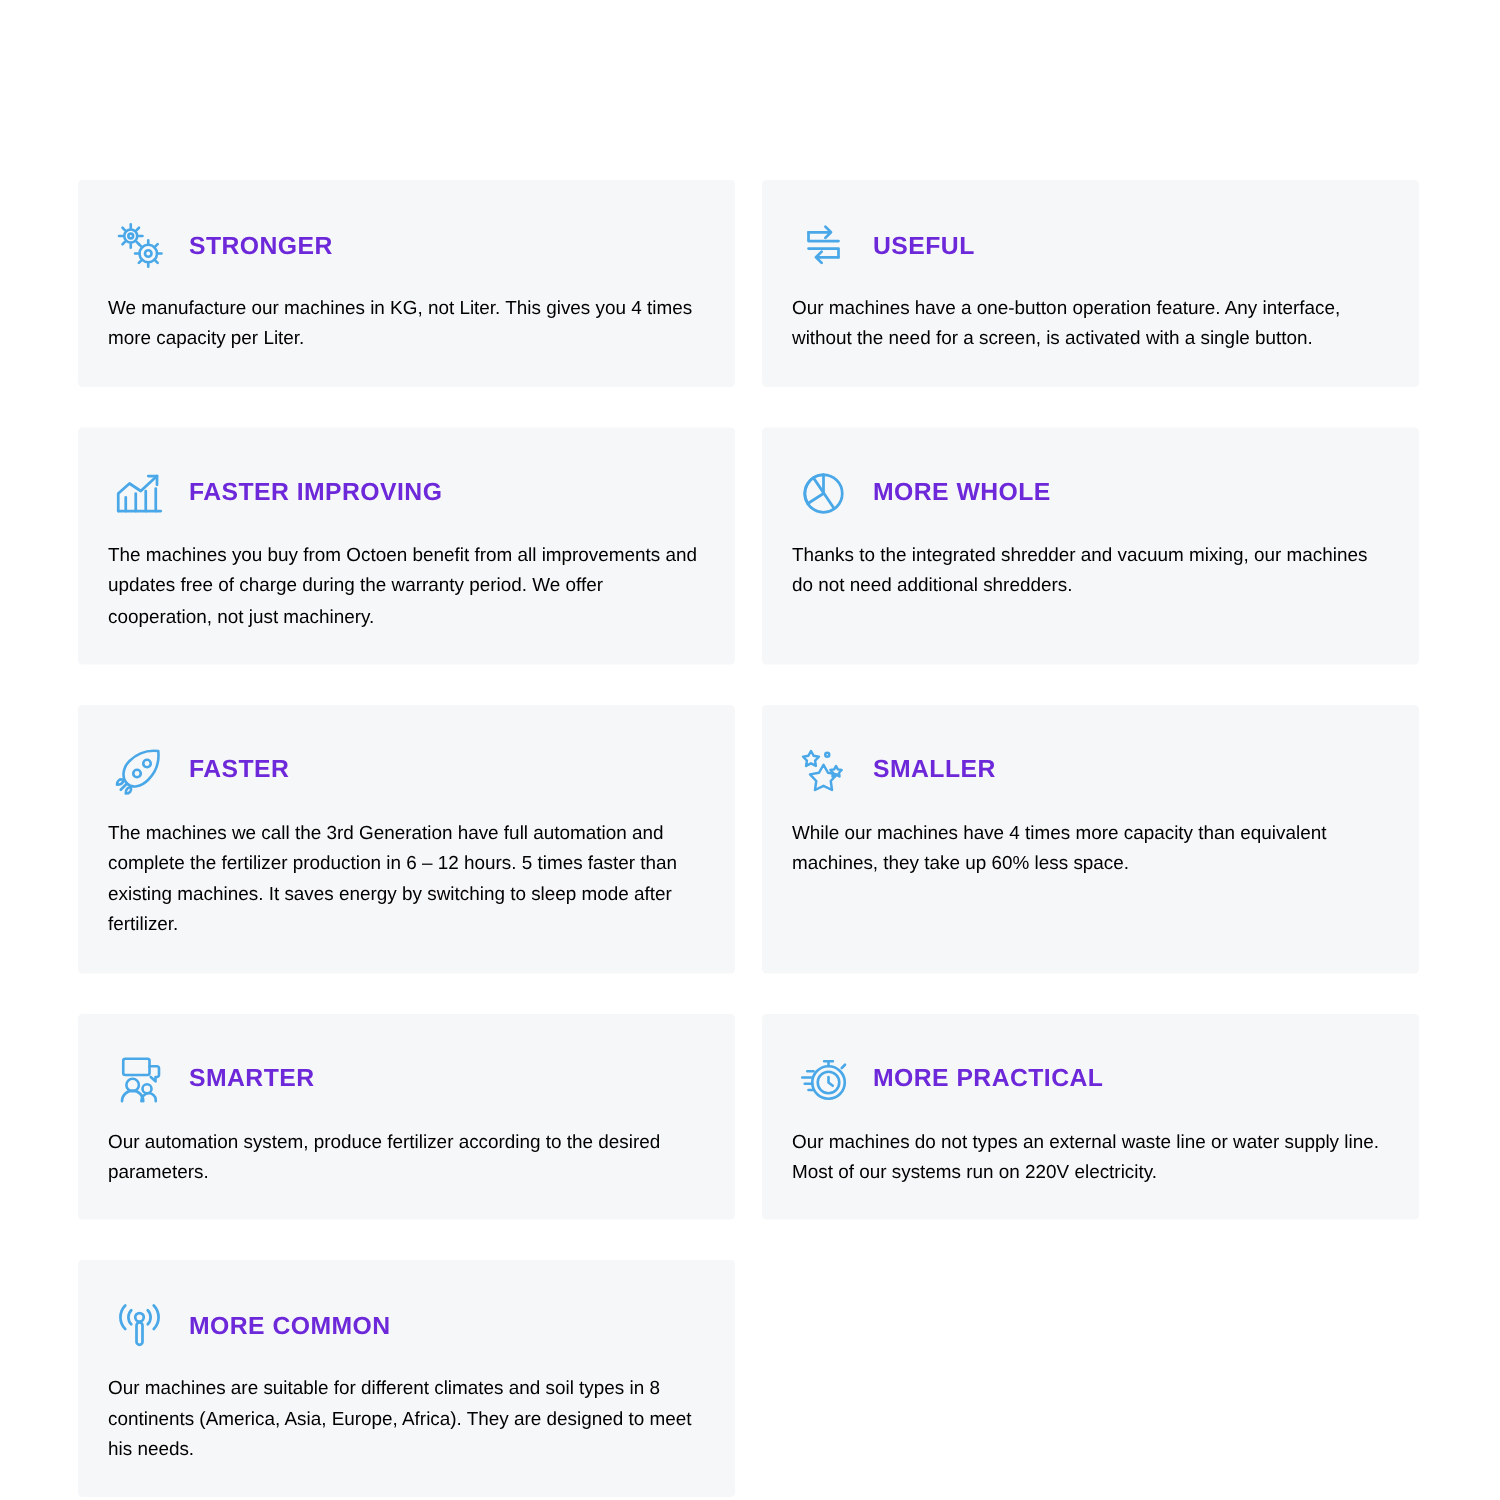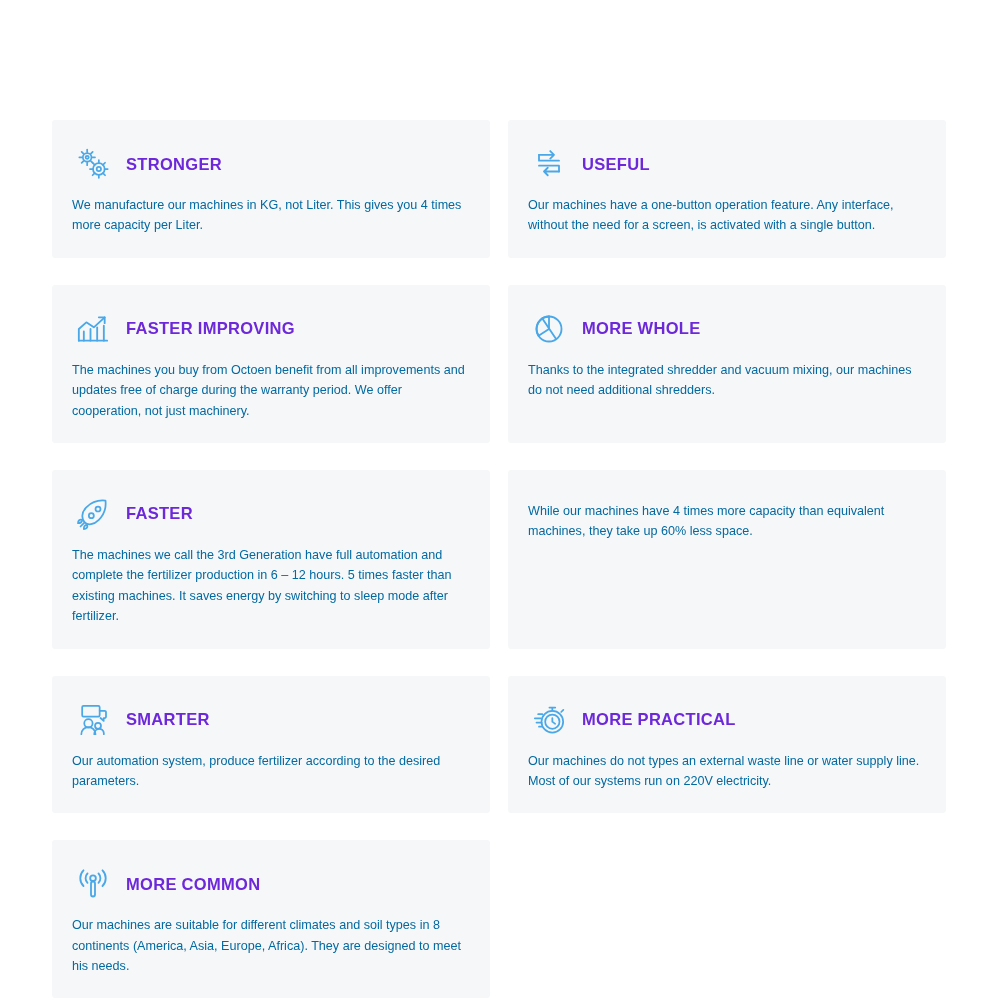--- a/index.html
+++ b/index.html
@@ -58,21 +58,21 @@
   }
   .card-title {
     color: #6d28d9;
     font-size: 16.5px;
     font-weight: bold;
     letter-spacing: 0.3px;
     white-space: nowrap;
   }
   .card-body {
     margin-top: 9px;
-    color: #0369a1;
+    color: #000000;
     font-size: 12.6px;
     line-height: 1.62;
     max-width: 400px;
   }
 </style>
 </head>
 <body>
 
 <div class="page">
   <div class="grid">
@@ -151,20 +151,31 @@
             <path d="M17 37c1 3-1 5-4 5 0-3 1-5 4-5z"></path>
             <path d="M11 31c-3-1-5 1-5 4 3 0 5-1 5-4z"></path>
           </svg>
         </span>
         <span class="card-title">FASTER</span>
       </div>
       <div class="card-body">The machines we call the 3rd Generation have full automation and complete the fertilizer production in 6 – 12 hours. 5 times faster than existing machines. It saves energy by switching to sleep mode after fertilizer.</div>
     </div>
 
     <div class="card row-3">
+      <div class="card-head">
+        <span class="icon">
+          <svg viewBox="0 0 48 48" fill="none" stroke="#4aa8e8" stroke-width="2" stroke-linecap="round" stroke-linejoin="round">
+            <path d="M24 19l3.6 6.4 7.2 1.3-5 5.3 1 7.2-6.8-3.3-6.8 3.3 1-7.2-5-5.3 7.2-1.3z"></path>
+            <path d="M14 8l2.1 3.8 4.2.8-3 3.1.6 4.2-3.9-2-3.9 2 .6-4.2-3-3.1 4.2-.8z"></path>
+            <path d="M34 20l1.5 2.7 3 .5-2.1 2.2.4 3-2.8-1.4-2.8 1.4.4-3-2.1-2.2 3-.5z"></path>
+            <circle cx="27" cy="11" r="1.6"></circle>
+          </svg>
+        </span>
+        <span class="card-title">SMALLER</span>
+      </div>
       <div class="card-body">While our machines have 4 times more capacity than equivalent machines, they take up 60% less space.</div>
     </div>
 
     <div class="card row-4">
       <div class="card-head">
         <span class="icon">
           <svg viewBox="0 0 48 48" fill="none" stroke="#4aa8e8" stroke-width="2.1" stroke-linecap="round" stroke-linejoin="round">
             <rect x="11" y="7" width="21" height="13" rx="1.6"></rect>
             <path d="M32 13h6a1.6 1.6 0 0 1 1.6 1.6v5.4a1.6 1.6 0 0 1-1.6 1.6h-1.2v3.5L33 21.6"></path>
             <circle cx="18.5" cy="28" r="5"></circle>

